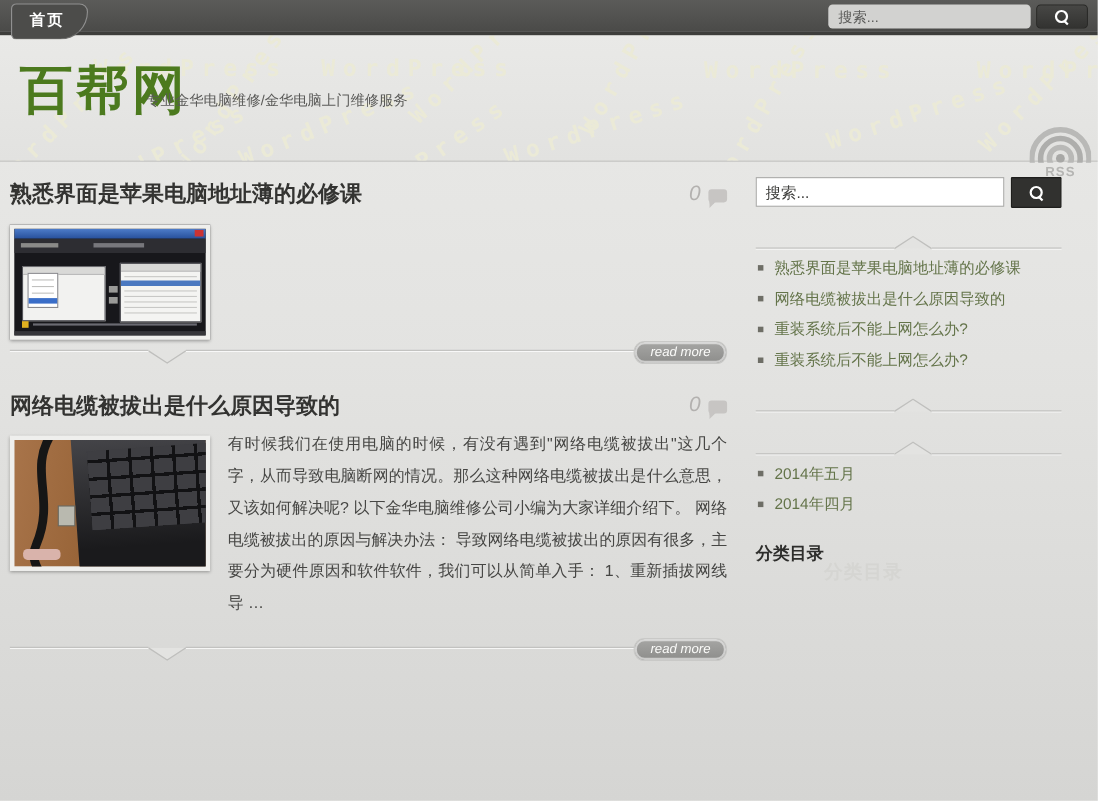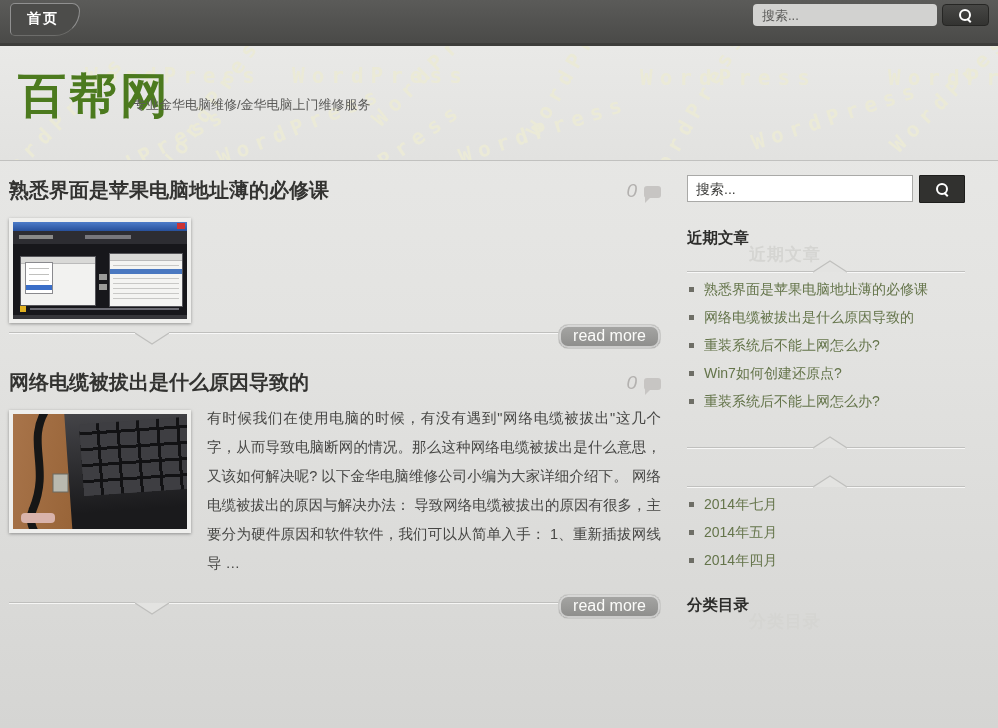--- a/index.html
+++ b/index.html
@@ -4,21 +4,21 @@
 <style>
   * { box-sizing: border-box; }
   html,body { margin:0; padding:0; }
   body {
     width:998px; height:728px; overflow:hidden;
     font-family:"Liberation Sans","DejaVu Sans",sans-serif;
     background:linear-gradient(180deg,#eaeae8 0%,#e3e3e1 45%,#d5d5d3 100%);
     color:#444;
   }
   
-  .topbar { position:relative; height:46px; background:linear-gradient(#5b5b59,#4a4a48); border-bottom:3px solid #3d3d3b; z-index:6; }
+  .topbar { position:relative; height:32px; background:linear-gradient(#5b5b59,#4a4a48); border-bottom:3px solid #3d3d3b; z-index:6; }
   .home-tab {
     position:absolute; left:10px; top:3px; height:33px; padding:6px 20px 0 16px;
     background:#4c4c4a; border:1px solid #909090; border-bottom-color:#6d6d6b;
     border-radius:5px 8px 26px 5px; color:#fff; font-weight:bold; font-size:14px;
     letter-spacing:2px; cursor:pointer;
   }
   .topbar-search { position:absolute; right:9px; top:4px; display:flex; gap:5px; }
   .topbar-search input {
     width:184px; height:22px; border:0; border-radius:4px; background:#d2d2d0;
     padding:0 9px; font-size:13px; color:#4a4a48; font-family:inherit;
@@ -56,21 +56,21 @@
   .bubble::after { content:""; position:absolute; left:1px; bottom:-5px; width:0; height:0; border:4px solid transparent; border-top-color:#c7c5c3; border-left-color:#c7c5c3; }
   .post-body { display:flex; gap:16px; }
   .thumb { flex:none; border:4px solid #efefed; box-shadow:0 1px 3px rgba(0,0,0,.35); position:relative; overflow:hidden; cursor:pointer; }
   .excerpt { flex:1; font-size:14.5px; line-height:29px; color:#464644; text-align:justify; margin-top:-6px; }
   .post-div { position:relative; height:14px; margin-top:8px; }
   .post-div .seg { position:absolute; top:1px; height:1px; background:#bfbfbd; box-shadow:0 1px 0 rgba(255,255,255,.75); }
   .seg-l { left:0; width:126px; }
   .post-div .seg-r { left:160px; right:76px; }
   .notch { position:absolute; left:126px; top:1px; }
   .read-more {
-    position:absolute; right:0; top:-7px; padding:2px 14px 3px; font-size:16px; color:#fbfbf9;
+    position:absolute; right:0; top:-7px; padding:2px 14px 3px; font-size:12px; font-style:italic; color:#fbfbf9;
     background:linear-gradient(#a6a6a4,#8d8d8b); border:1px solid #c9c9c7; border-radius:10px;
     box-shadow:inset 0 0 0 2px rgba(255,255,255,.55); cursor:pointer; white-space:nowrap;
   }
   .post-meta { margin-top:7px; font-size:13.5px; color:#9d9d9b; }
   .post-meta .sep { margin:0 7px; }
   .post-meta a { color:#9d9d9b; text-decoration:none; cursor:pointer; }
   
   .t1 { width:182px; height:105px; background:#17171b; }
   .t1 .bar   { position:absolute; left:0; top:0; right:0; height:9px; background:linear-gradient(#4d7cc9,#27509b); }
   .t1 .close { position:absolute; right:2px; top:1px; width:8px; height:6px; background:#c33; }
@@ -142,20 +142,29 @@
       <span class="wm-item" style="left: 488px; top: 0px; transform: rotate(-60deg);">WordPress</span>
       <span class="wm-item" style="left: 608px; top: 50px; transform: rotate(-60deg);">WordPress</span>
       <span class="wm-item" style="left: 748px; top: 58px; transform: rotate(-18deg);">WordPress</span>
       <span class="wm-item" style="left: 868px; top: 28px; transform: rotate(-45deg);">WordPress</span>
       <span class="wm-item" style="left: 958px; top: 70px; transform: rotate(-60deg);">WordPress</span>
       <span class="wm-item" style="left: 60px; top: 96px; transform: rotate(-28deg);">WordPress</span>
       <span class="wm-item" style="left: 300px; top: 100px; transform: rotate(-35deg);">WordPress</span>
     </div>
   <h1 class="site-title">百帮网</h1>
   <span class="tagline">专业金华电脑维修/金华电脑上门维修服务</span>
+  <div class="rss">
+    <svg width="56" height="42">
+      <circle cx="28" cy="38" r="26" fill="none" stroke="#b9b9b7" stroke-width="5"></circle>
+      <circle cx="28" cy="38" r="18" fill="none" stroke="#aeaeac" stroke-width="5"></circle>
+      <circle cx="28" cy="38" r="10" fill="none" stroke="#b9b9b7" stroke-width="5"></circle>
+      <circle cx="28" cy="38" r="4" fill="#a8a8a6"></circle>
+    </svg>
+    <span class="rss-label">RSS</span>
+  </div>
 </div>
 
 <div class="content">
 
   <main class="main">
 
     <article class="post">
       <div class="post-head">
         <h2 class="post-title">熟悉界面是苹果电脑地址薄的必修课</h2>
         <span class="comments">
@@ -241,36 +250,31 @@
 
   <aside class="sidebar">
     <div class="sb-search">
       <input type="text" placeholder="搜索..." style="">
       <button class="search-btn">
           <span class="mag"></span>
         </button>
     </div>
     <div id="widgets">
         <div class="widget">
-          <div class="widget-head">
-            <span class="wm-title">近期文章</span>
-            <h3 class="widget-title">近期文章</h3>
-          </div>
           <div class="widget-div">
             <span class="seg seg-l"></span>
             <span class="seg seg-r"></span>
             <svg class="notch" width="34" height="13">
               <polyline points="0,12 17,1 34,12" fill="#e3e3e1" stroke="#c0c0be" stroke-width="1.2"></polyline>
             </svg>
           </div>
           <ul>
             <li><a>熟悉界面是苹果电脑地址薄的必修课</a></li>
             <li><a>网络电缆被拔出是什么原因导致的</a></li>
             <li><a>重装系统后不能上网怎么办?</a></li>
-            <li><a>Win7如何创建还原点?</a></li>
             <li><a>重装系统后不能上网怎么办?</a></li>
           </ul>
         </div>
         <div class="widget">
           <div class="widget-div">
             <span class="seg seg-l"></span>
             <span class="seg seg-r"></span>
             <svg class="notch" width="34" height="13">
               <polyline points="0,12 17,1 34,12" fill="#e3e3e1" stroke="#c0c0be" stroke-width="1.2"></polyline>
             </svg>
@@ -278,21 +282,20 @@
         </div>
         <div class="widget">
           <div class="widget-div">
             <span class="seg seg-l"></span>
             <span class="seg seg-r"></span>
             <svg class="notch" width="34" height="13">
               <polyline points="0,12 17,1 34,12" fill="#e3e3e1" stroke="#c0c0be" stroke-width="1.2"></polyline>
             </svg>
           </div>
           <ul>
-            <li><a>2014年七月</a></li>
             <li><a>2014年五月</a></li>
             <li><a>2014年四月</a></li>
           </ul>
         </div>
         <div class="widget">
           <div class="widget-head">
             <span class="wm-title">分类目录</span>
             <h3 class="widget-title">分类目录</h3>
           </div>
         </div>

